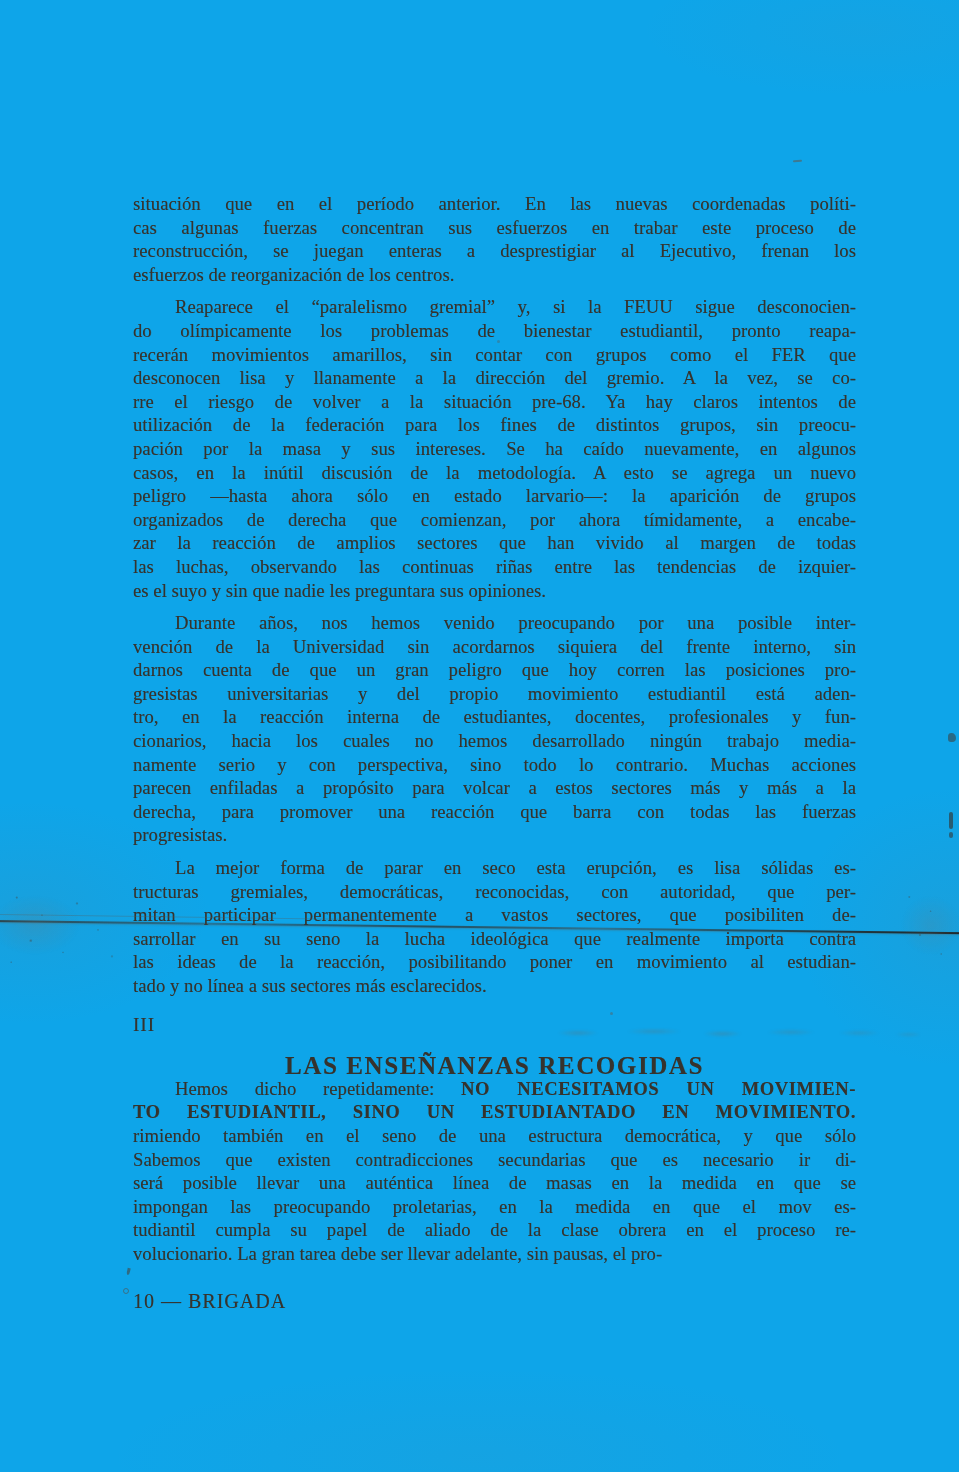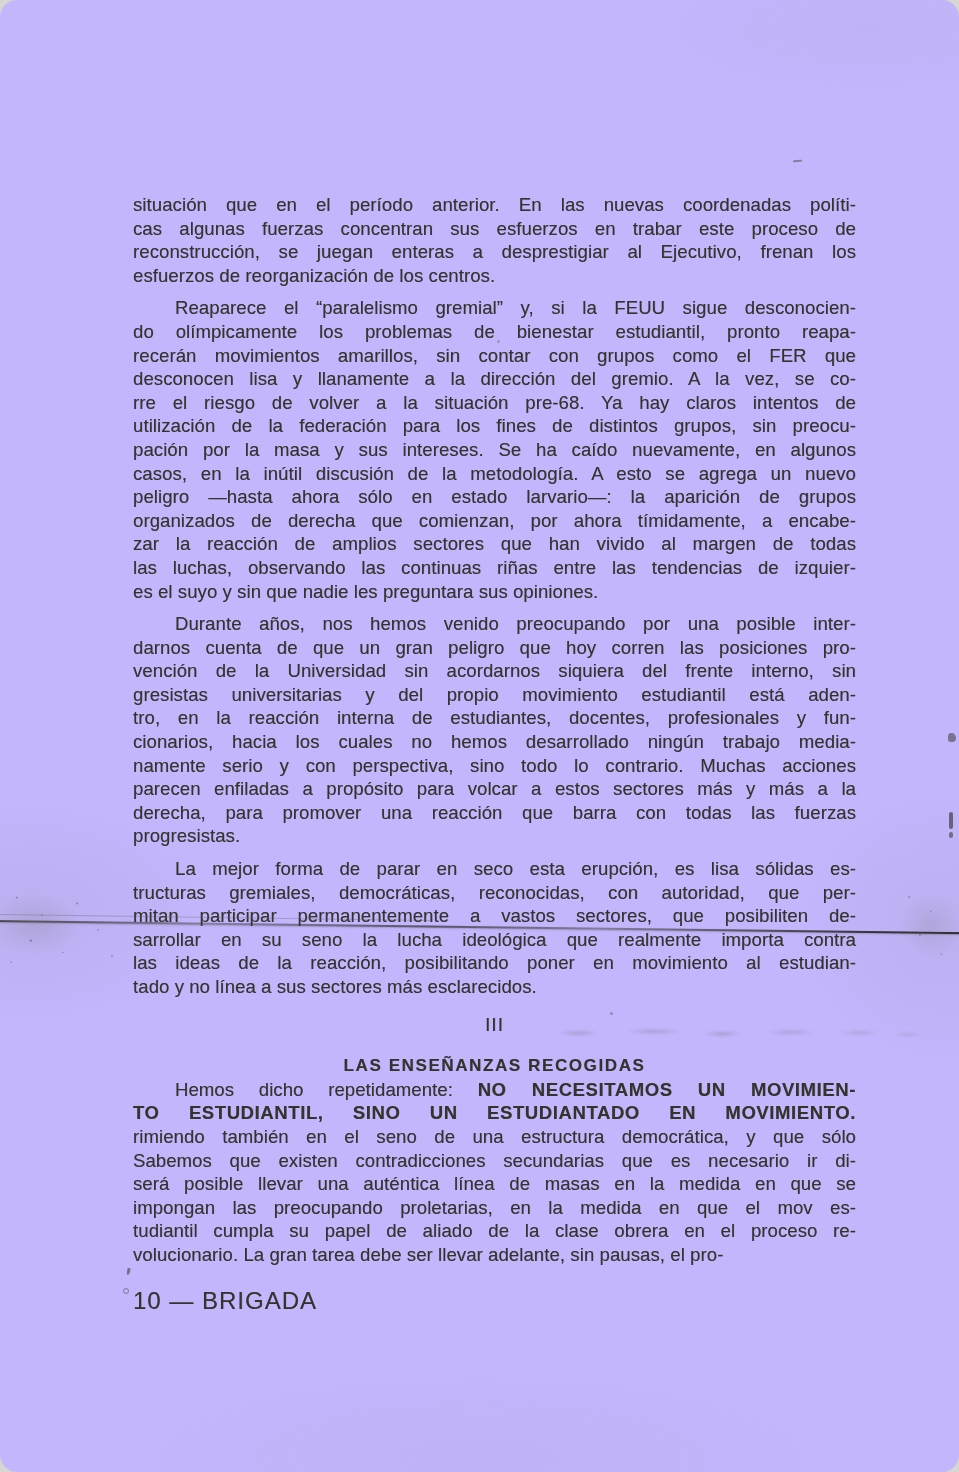--- a/index.html
+++ b/index.html
@@ -1,24 +1,23 @@
 <!DOCTYPE html>
 <html><head>
 <meta charset="utf-8">
 <style>
   html, body { margin:0; padding:0; background:#d8d6d1; }
   .page {
     position:relative;
     width:959px; height:1472px;
     margin:0 auto;
-    background:#c4b5fd;
+    background:#0ea5e9;
     overflow:hidden;
-    font-family:Liberation Sans, sans-serif;
+    font-family:Liberation Serif, serif;
     color:#36332d;
-    border-radius:17px;
   }
   
   .page::before {
     content:"";
     position:absolute; inset:0;
     background:
       radial-gradient(ellipse 260px 160px at 3% 62%, rgba(120,118,112,0.10), transparent 70%),
       radial-gradient(ellipse 220px 200px at 99% 63%, rgba(120,118,112,0.10), transparent 70%),
       radial-gradient(ellipse 500px 120px at 50% 99%, rgba(130,128,120,0.06), transparent 75%),
       radial-gradient(ellipse 300px 90px at 90% 2%, rgba(130,128,120,0.05), transparent 75%);
@@ -36,39 +35,39 @@
     -moz-text-align-last:justify;
     text-align-last:justify;
     text-shadow:0.3px 0.3px 0.6px rgba(60,56,48,0.45);
     white-space:normal;
   }
   .line.last { text-align-last:left; -moz-text-align-last:left; }
   .paragraph.indent .line.first { text-indent:42px; }
   .run.bold { font-weight:bold; letter-spacing:0.6px; }
   .section-number {
     margin-top:14px;
-    text-align:center;
+    text-align:left;
     font-size:19px;
     line-height:23.6px;
     letter-spacing:1px;
     text-shadow:0.3px 0.3px 0.6px rgba(60,56,48,0.45);
   }
   .section-title {
     margin-top:18px;
     text-align:center;
-    font-size:17px;
+    font-size:25px;
     line-height:23.6px;
     font-weight:bold;
     letter-spacing:1.6px;
     text-shadow:0.3px 0.3px 0.6px rgba(60,56,48,0.45);
   }
   .para-after-title { }
   .page-footer {
     margin-top:22px;
-    font-size:24px;
+    font-size:20px;
     letter-spacing:1px;
     line-height:24px;
     text-shadow:0.3px 0.3px 0.6px rgba(60,56,48,0.45);
   }
 
   
   .scratch-line {
     position:absolute; left:-8px; top:920px; width:980px; height:2px;
     background:linear-gradient(90deg,
       rgba(45,43,40,0.80), rgba(60,58,54,0.45) 22%,
@@ -164,22 +163,22 @@
           <div class="line"><span class="run">pación por la masa y sus intereses. Se ha caído nuevamente, en algunos</span></div>
           <div class="line"><span class="run">casos, en la inútil discusión de la metodología. A esto se agrega un nuevo</span></div>
           <div class="line"><span class="run">peligro —hasta ahora sólo en estado larvario—: la aparición de grupos</span></div>
           <div class="line"><span class="run">organizados de derecha que comienzan, por ahora tímidamente, a encabe-</span></div>
           <div class="line"><span class="run">zar la reacción de amplios sectores que han vivido al margen de todas</span></div>
           <div class="line"><span class="run">las luchas, observando las continuas riñas entre las tendencias de izquier-</span></div>
           <div class="line last"><span class="run">es el suyo y sin que nadie les preguntara sus opiniones.</span></div>
         </div>
         <div class="paragraph indent">
           <div class="line first"><span class="run">Durante años, nos hemos venido preocupando por una posible inter-</span></div>
+          <div class="line"><span class="run">vención de la Universidad sin acordarnos siquiera del frente interno, sin</span></div>
           <div class="line"><span class="run">darnos cuenta de que un gran peligro que hoy corren las posiciones pro-</span></div>
-          <div class="line"><span class="run">vención de la Universidad sin acordarnos siquiera del frente interno, sin</span></div>
           <div class="line"><span class="run">gresistas universitarias y del propio movimiento estudiantil está aden-</span></div>
           <div class="line"><span class="run">tro, en la reacción interna de estudiantes, docentes, profesionales y fun-</span></div>
           <div class="line"><span class="run">cionarios, hacia los cuales no hemos desarrollado ningún trabajo media-</span></div>
           <div class="line"><span class="run">namente serio y con perspectiva, sino todo lo contrario. Muchas acciones</span></div>
           <div class="line"><span class="run">parecen enfiladas a propósito para volcar a estos sectores más y más a la</span></div>
           <div class="line"><span class="run">derecha, para promover una reacción que barra con todas las fuerzas</span></div>
           <div class="line last"><span class="run">progresistas.</span></div>
         </div>
         <div class="paragraph indent">
           <div class="line first"><span class="run">La mejor forma de parar en seco esta erupción, es lisa sólidas es-</span></div>

